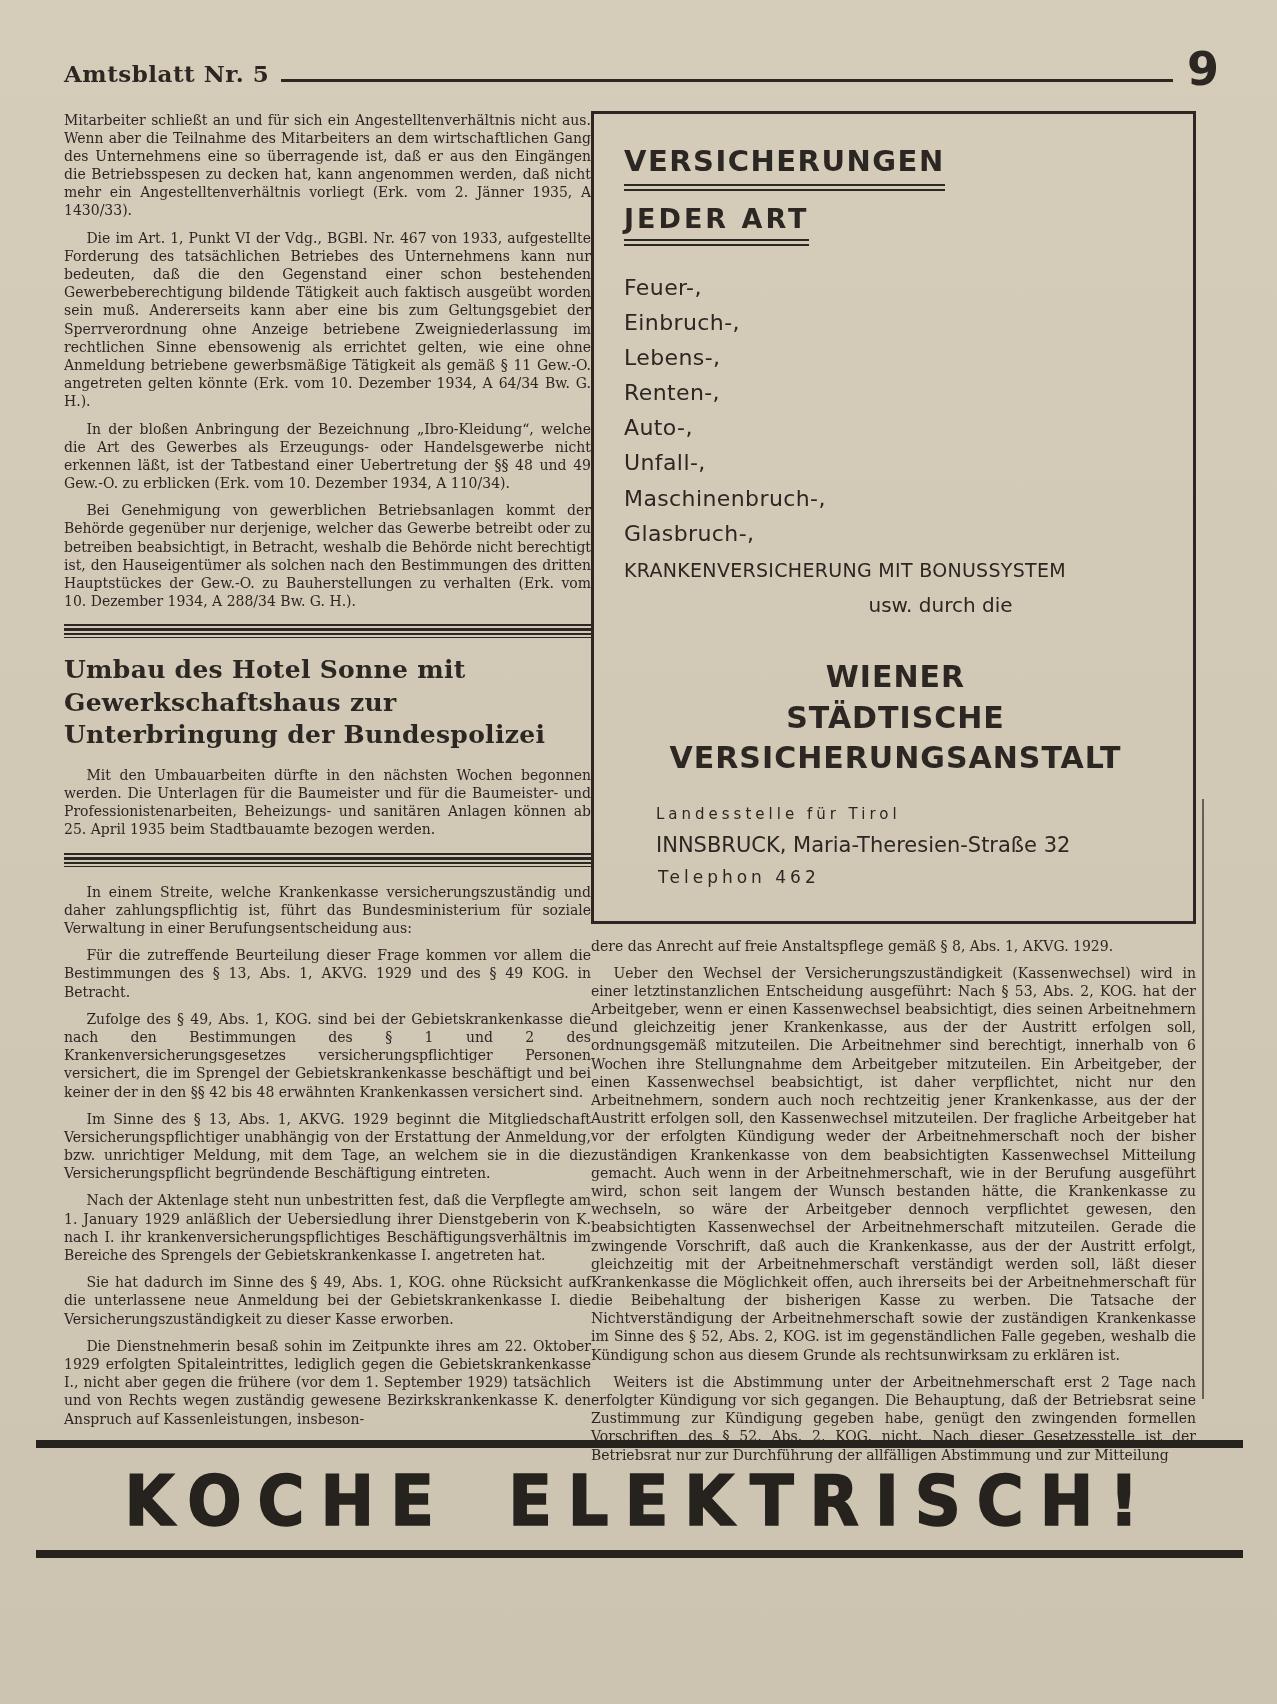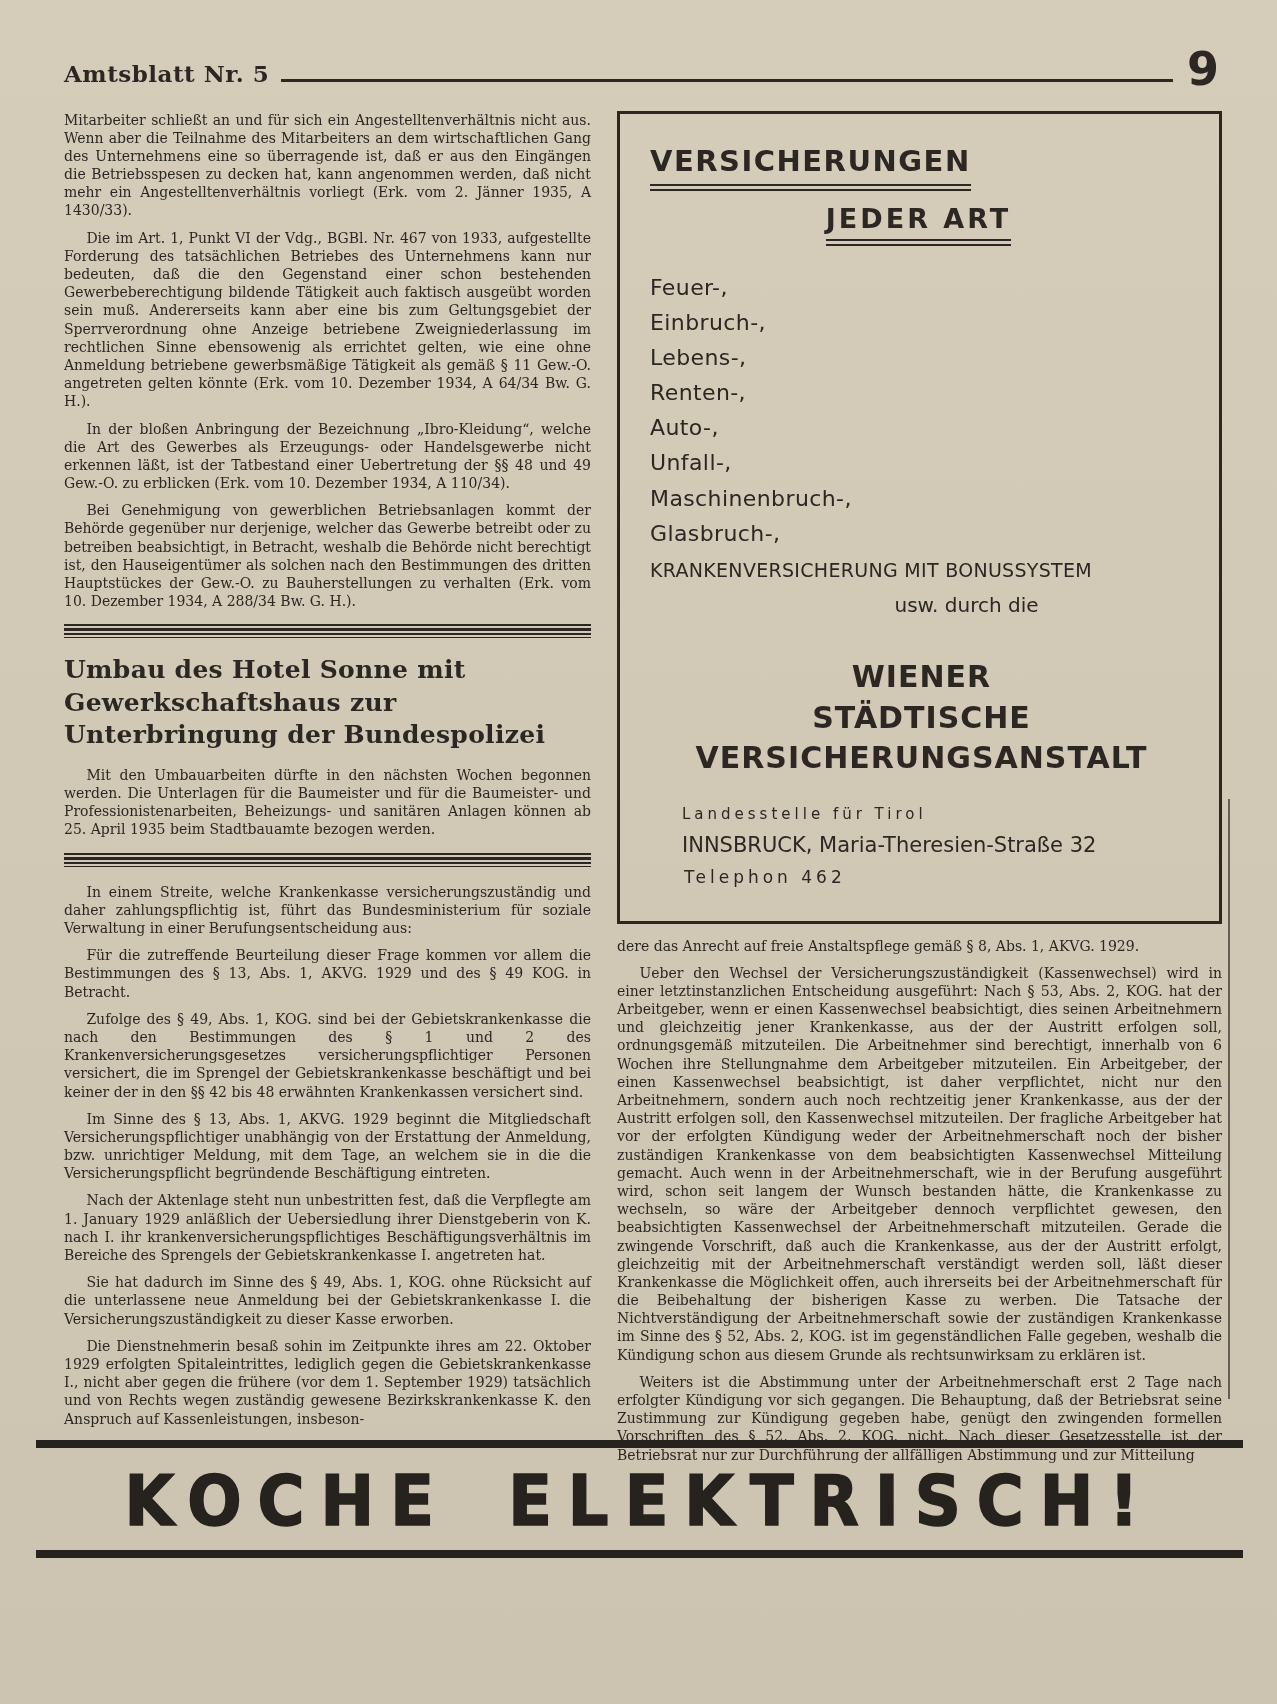--- a/index.html
+++ b/index.html
@@ -36,21 +36,20 @@
   .page-number {
     font-size: 46px;
     font-weight: bold;
     line-height: 0.75;
     font-family: "DejaVu Sans", sans-serif;
   }
 
   
   .content {
     display: flex;
-    gap: 26px;
     padding: 24px 41px 0 64px;
   }
   .col-left  { width: 527px; flex: none; }
   .col-right { width: 605px; flex: none; position: relative; }
 
   .body-text {
     font-size: 14px;
     line-height: 1.3;
     text-align: justify;
     text-indent: 1.6em;
@@ -93,21 +92,21 @@
     min-height: 672px;
   }
   .ad-headline {
     display: inline-block;
     font-size: 29px;
     font-weight: bold;
     letter-spacing: 1.5px;
     border-bottom: 7px double #2c2722;
     padding-bottom: 6px;
   }
-  .ad-sub-row { text-align: center; margin-top: 12px; padding-right: 6px; }
+  .ad-sub-row { text-align: left; margin-top: 12px; padding-right: 6px; }
   .ad-sub {
     display: inline-block;
     font-size: 27px;
     font-weight: bold;
     letter-spacing: 3px;
     border-bottom: 7px double #2c2722;
     padding-bottom: 5px;
   }
   .ad-items { margin-top: 24px; }
   .ad-item {

